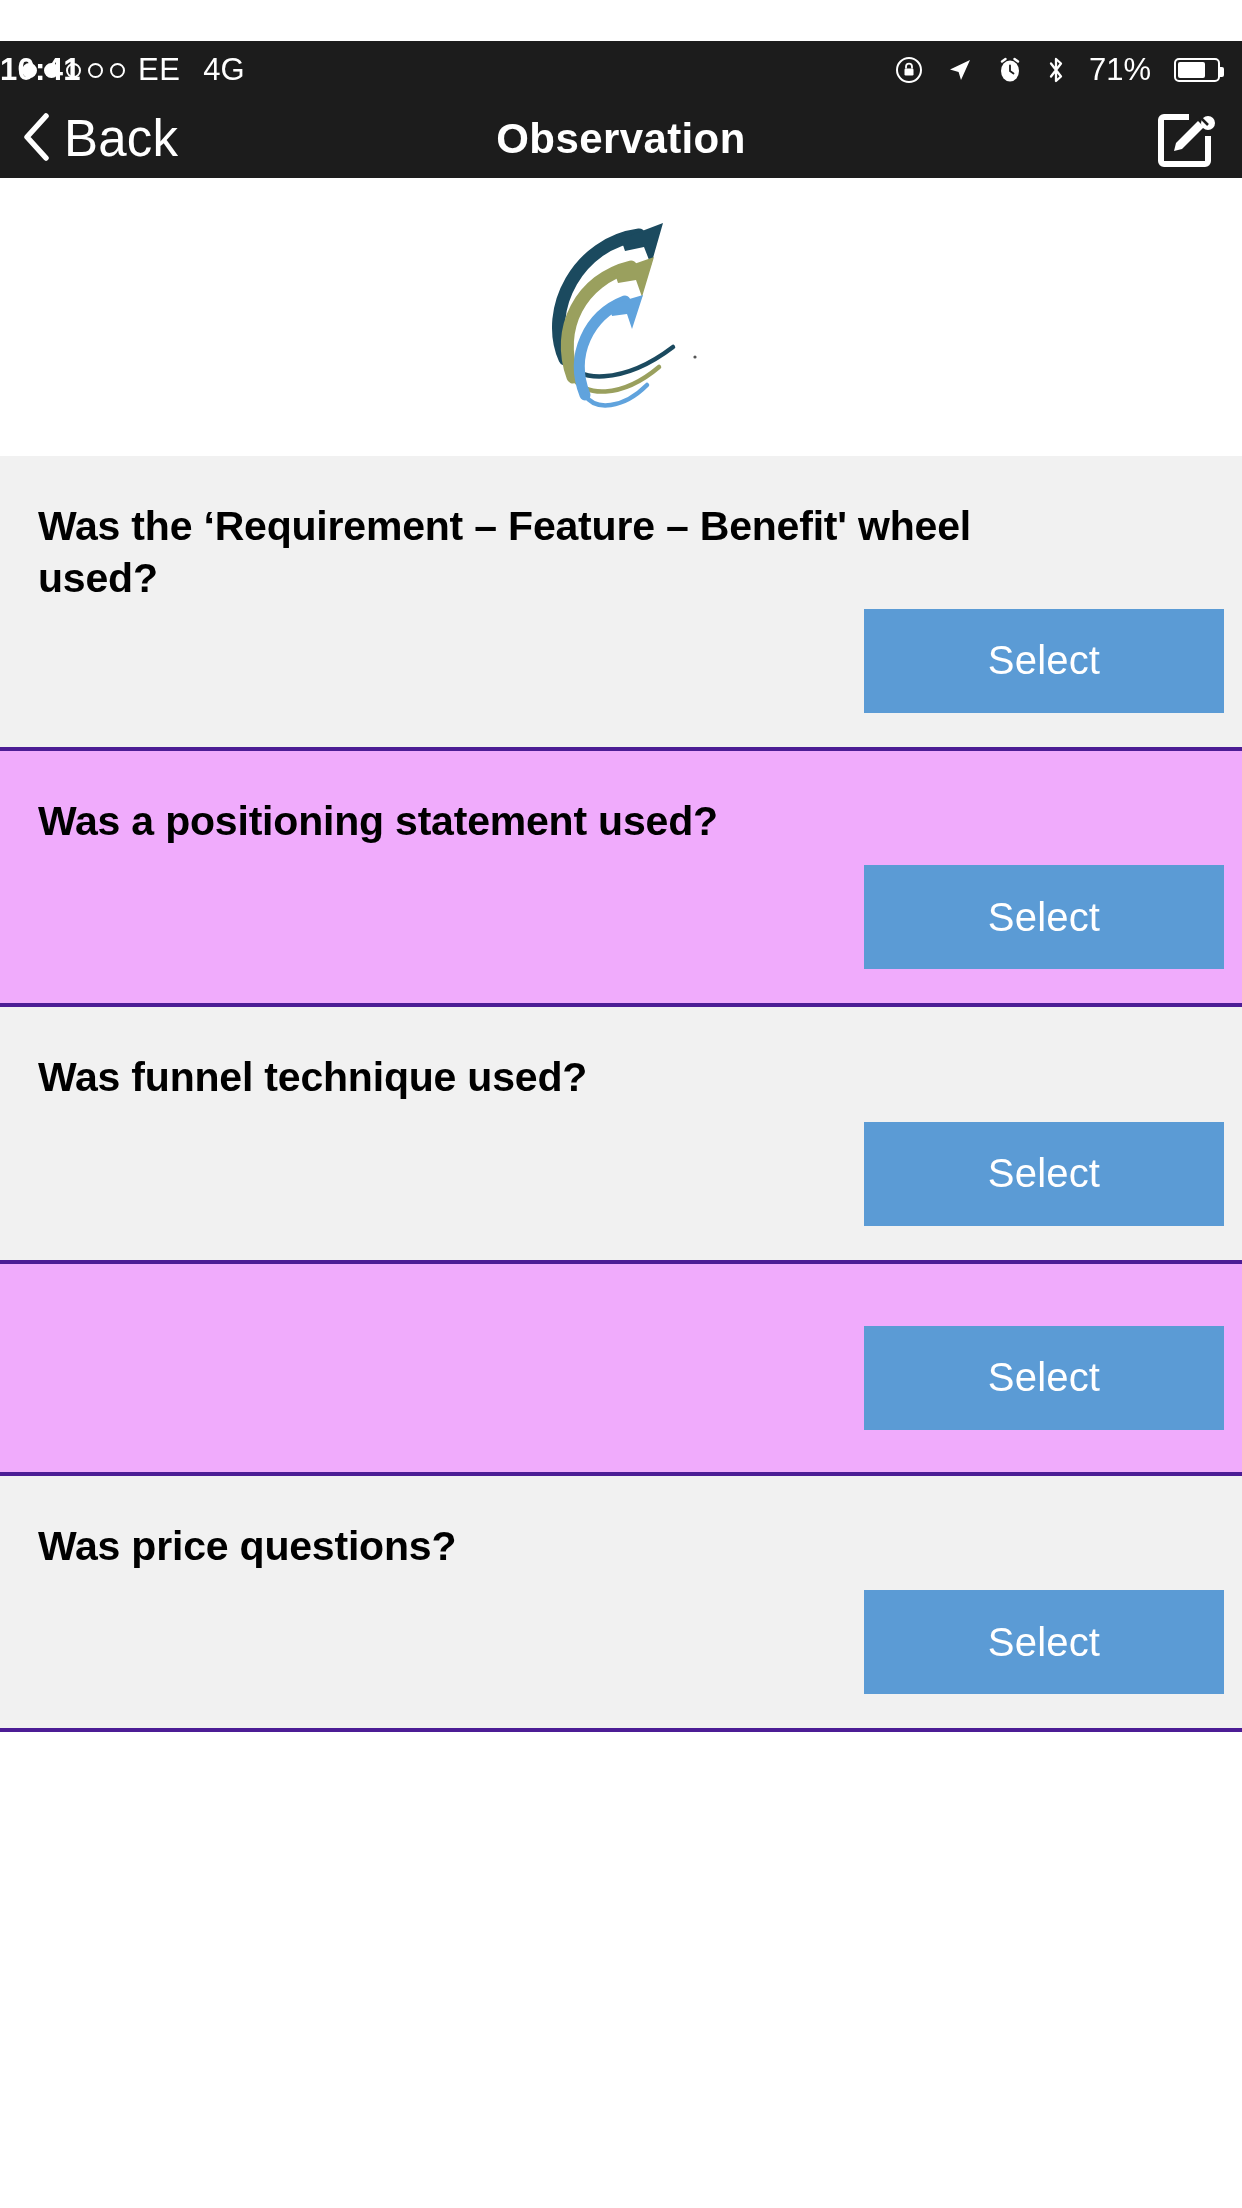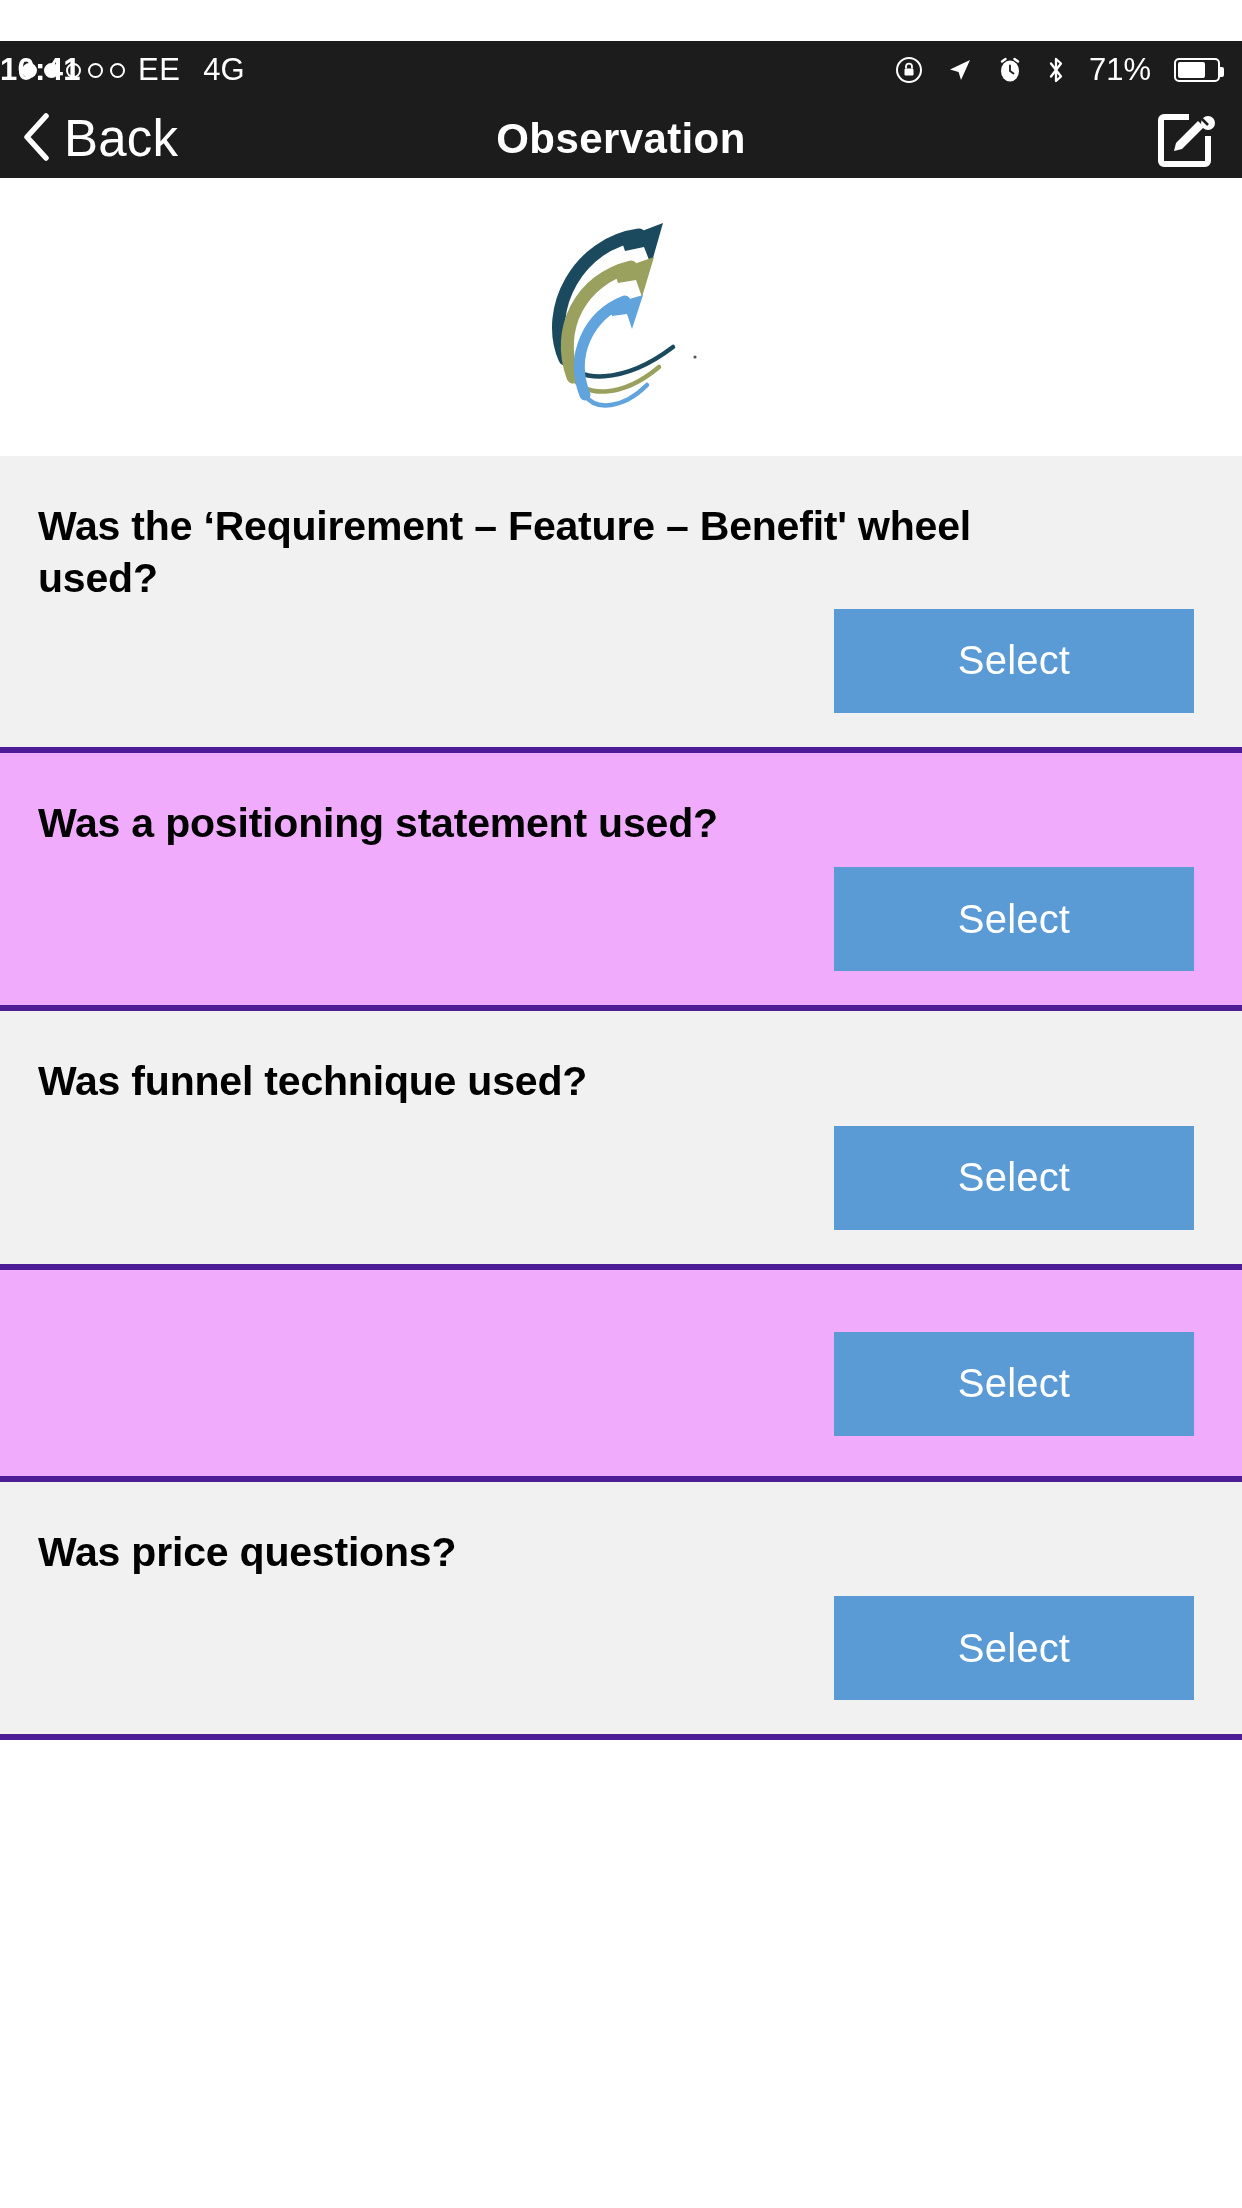--- a/index.html
+++ b/index.html
@@ -61,22 +61,22 @@
   .logo-wrap{
     background:#ffffff; height:278px;
     display:flex; align-items:center; justify-content:center;
   }
   .logo{ width:216px; height:216px; }
 
   
   .list{ background:#ffffff; }
   .row{
     position:relative;
-    border-bottom:6px solid #4c1d95;
-    padding:44px 48px 34px 38px;
+    border-bottom:4px solid #4c1d95;
+    padding:44px 18px 34px 38px;
     min-height:212px;
   }
   .row.odd{ background:#f1f1f1; }
   .row.even{ background:#f0abfc; }
   .q-text{
     font-size:41px; font-weight:700; color:#000000;
     line-height:1.28; letter-spacing:-.2px;
     max-width:1050px;
   }
   .row-actions{ display:flex; justify-content:flex-end; margin-top:18px; }

